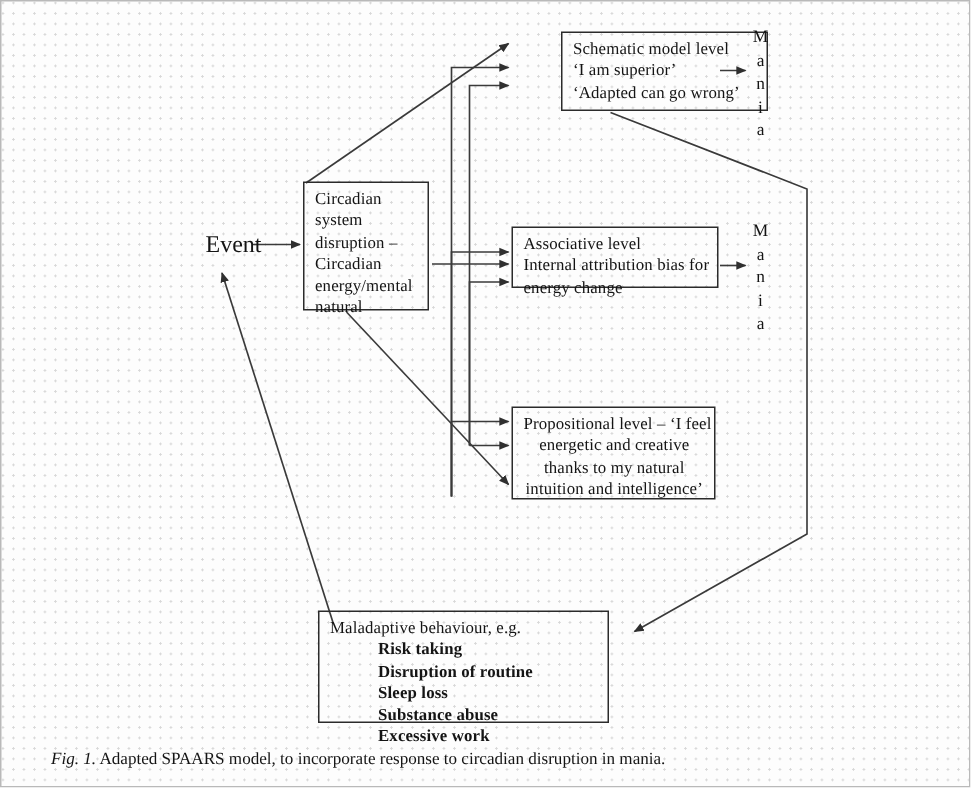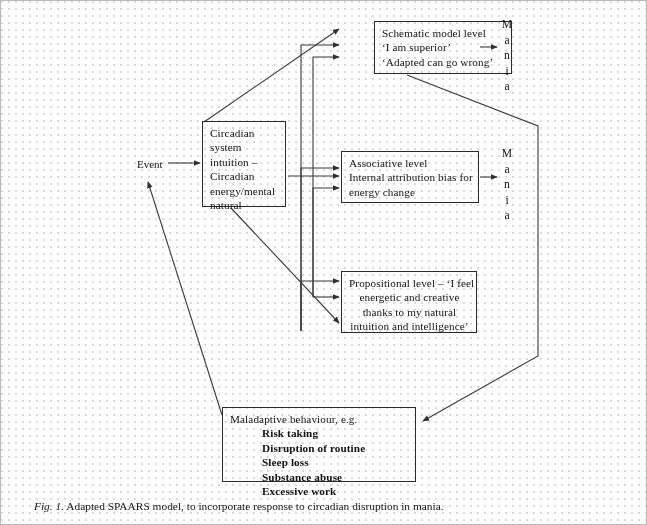--- a/index.html
+++ b/index.html
@@ -38,27 +38,27 @@
     font-size: 11.2px;
     line-height: 14.4px;
     letter-spacing: 0.1px;
     color: #141414;
   }
   .node-box .line { white-space: pre; display: block; }
   .node-box .indented { padding-left: 32px; font-weight: bold; }
 
   #box-schematic   { left: 340px; top: 20px;  width: 138px; height: 53px; margin-left: 33px; }
   #box-circadian   { left: 201px; top: 120px; width: 84px;  height: 86px; }
-  #box-associative { left: 340px; top: 150px; width: 138px; height: 52px; }
+  #box-associative { left: 340px; top: 150px; width: 138px; height: 41px; }
   #box-propositional { left: 340px; top: 270px; width: 136px; height: 62px; text-align: center; }
-  #box-maladaptive { left: 221px; top: 406px; width: 194px; height: 75px; }
+  #box-maladaptive { left: 211px; top: 406px; width: 194px; height: 75px; }
 
   .plain-label {
     position: absolute;
-    font-size: 11px;
+    font-size: 16px;
     line-height: 14px;
     color: #141414;
     white-space: pre;
   }
   #label-event { left: 136px; top: 156px; }
 
   .mania-label {
     position: absolute;
     font-size: 11.6px;
     line-height: 15.5px;
@@ -123,21 +123,21 @@
 
   <div class="node-box" id="box-schematic">
     <span class="line">Schematic model level</span>
     <span class="line">‘I am superior’</span>
     <span class="line">‘Adapted can go wrong’</span>
   </div>
 
   <div class="node-box" id="box-circadian">
     <span class="line">Circadian</span>
     <span class="line">system</span>
-    <span class="line">intuition –</span>
+    <span class="line">disruption –</span>
     <span class="line">Circadian</span>
     <span class="line">energy/mental</span>
     <span class="line">natural</span>
   </div>
 
   <div class="node-box" id="box-associative">
     <span class="line">Associative level</span>
     <span class="line">Internal attribution bias for</span>
     <span class="line">energy change</span>
   </div>

